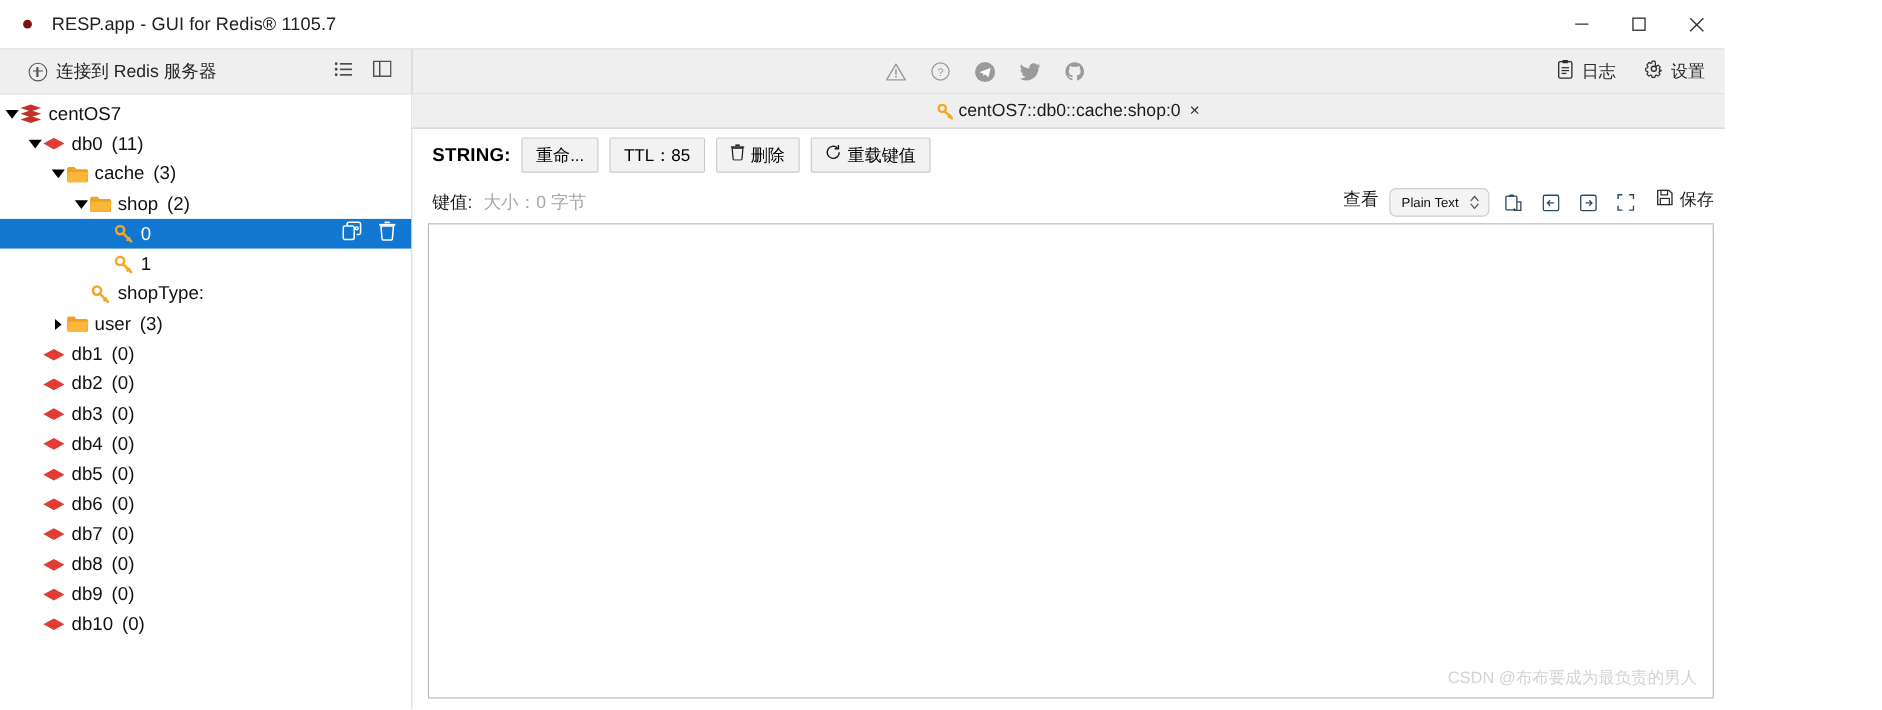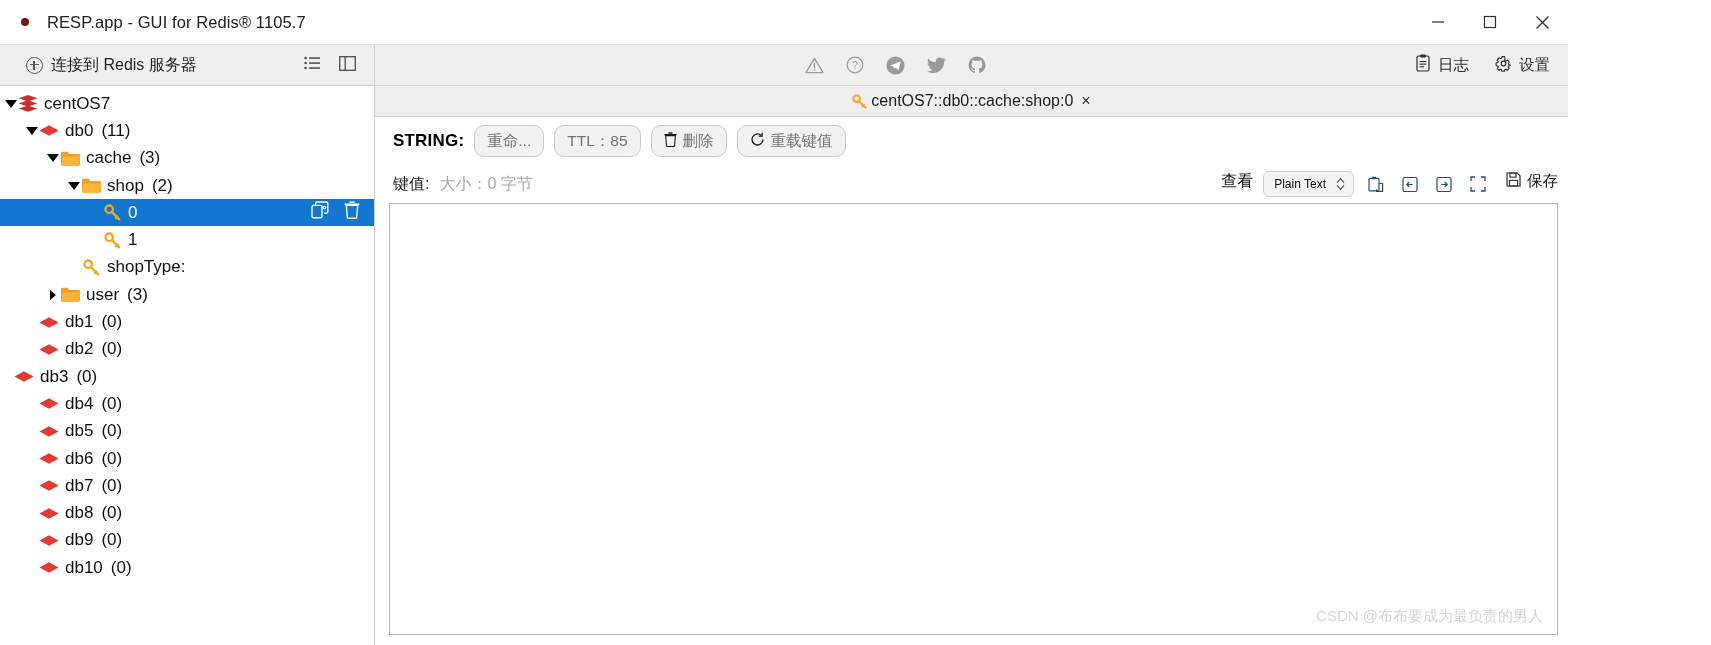--- a/index.html
+++ b/index.html
@@ -65,22 +65,22 @@
   .tab .key-ic{display:flex;align-items:center;}
   .tab .x{font-size:16px;color:#333;margin-left:4px;}
 
   .keyrow{height:48px;flex:0 0 48px;display:flex;align-items:center;padding:0 10px 0 18px;gap:10px;}
   .type-lbl{font-size:17px;font-weight:bold;color:#000;letter-spacing:.2px;}
   .key-input{
     flex:1;height:32px;box-sizing:border-box;border:1px solid #b6b6b6;background:#fff;
     display:flex;align-items:center;padding:0 10px;font-size:16px;color:#1a1a1a;min-width:0;
   }
   .btn{
-    height:32px;box-sizing:border-box;background:#f2f2f2;border:1px solid #c9c9c9;border-radius:10px;
-    display:flex;align-items:center;justify-content:center;gap:6px;padding:0 12px;font-size:15.5px;color:#737373;white-space:nowrap;
+    height:32px;box-sizing:border-box;background:#f2f2f2;border:1px solid #c9c9c9;border-radius:2px;
+    display:flex;align-items:center;justify-content:center;gap:6px;padding:0 12px;font-size:15.5px;color:#000000;white-space:nowrap;
   }
 
   .valrow{height:38px;flex:0 0 38px;display:flex;align-items:center;padding:0 10px 0 18px;gap:8px;}
   .val-lbl{font-size:16px;color:#1b1b1b;}
   .val-size{font-size:16px;color:#a7a7a7;margin-left:2px;}
   .val-right{margin-left:auto;display:flex;align-items:flex-start;gap:10px;}
   .view-lbl{font-size:16px;color:#1b1b1b;}
   .select{
     height:26px;box-sizing:border-box;background:#f4f4f4;border:1px solid #cccccc;border-radius:6px;
     display:flex;align-items:center;gap:10px;padding:0 8px 0 10px;font-size:12px;color:#101010;
@@ -346,21 +346,21 @@
             <span class="icn">
               <svg width="22" height="13" viewBox="0 0 22 13">
                 <path d="M11 1.2 L20.6 6.5 L11 11.8 L1.4 6.5 Z" fill="#e03b35"></path>
               </svg>
             </span>
             <span class="lbl">
               <span>db2</span>
               <span class="cnt">(0)</span>
             </span>
           </div>
-          <div class="row" style="">
+          <div class="row" style="padding-left: 25px;">
             <span class="tw none"></span>
             <span class="icn">
               <svg width="22" height="13" viewBox="0 0 22 13">
                 <path d="M11 1.2 L20.6 6.5 L11 11.8 L1.4 6.5 Z" fill="#e03b35"></path>
               </svg>
             </span>
             <span class="lbl">
               <span>db3</span>
               <span class="cnt">(0)</span>
             </span>

